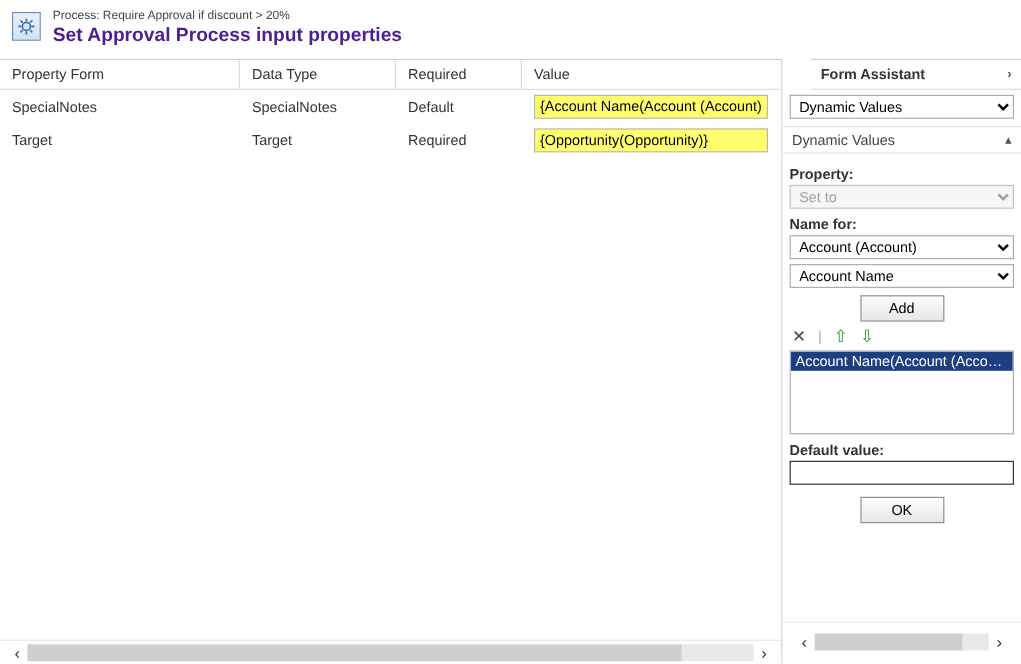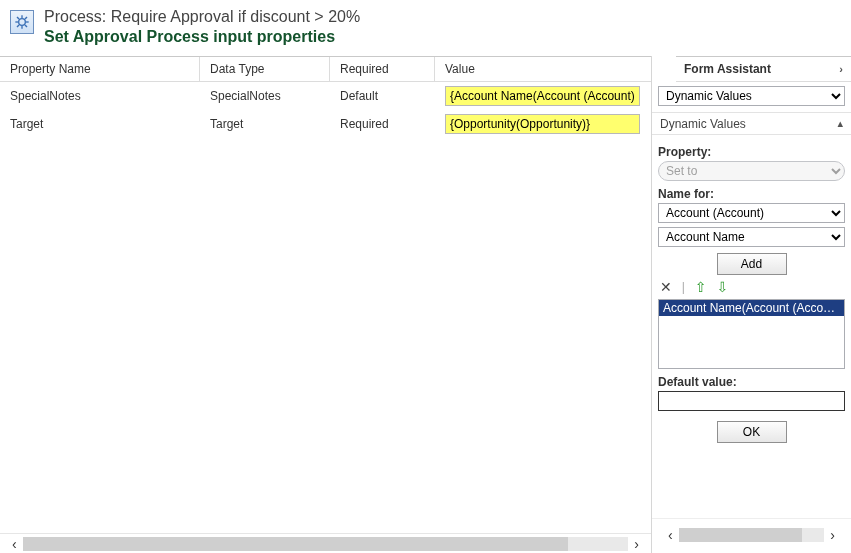--- a/index.html
+++ b/index.html
@@ -22,22 +22,22 @@
   }
   .header-left { display: flex; gap: 10px; align-items: flex-start; }
   .header-icon {
     width: 24px; height: 24px;
     border: 1px solid #6b8fbf;
     background: linear-gradient(#eaf2fb,#cfe1f6);
     display: flex; align-items: center; justify-content: center;
     margin-top:2px;
   }
   .header-icon svg { width:16px; height:16px; }
-  .process-line { font-size: 16px; color: #444; }
-  .title-line { font-size: 16px; font-weight: 700; color: #14532d; margin-top: 2px; }
+  .process-line { font-size: 10px; color: #444; }
+  .title-line { font-size: 16px; font-weight: 700; color: #4c1d95; margin-top: 2px; }
   .working-on { font-size: 12px; font-weight: 700; text-align: right; margin-top: 6px; }
   .main-row { display: flex; flex: 1 1 auto; overflow: hidden; }
   .main-panel { flex: 1 1 auto; display: flex; flex-direction: column; position: relative; }
   .prop-table-head {
     display: flex;
     border-top: 1px solid #c9c9c9;
     border-bottom: 1px solid #dcdcdc;
     font-size: 12px;
     color: #333;
     height: 26px;
@@ -158,21 +158,21 @@
     font-size: 12px;
   }
   .side-bottom {
     margin-top:auto;
     padding: 6px 6px 8px 6px;
     border-top:1px solid #eee;
   }
   .ok-row { text-align:center; margin: 10px 0 8px 0; }
   .side-scroll { height:20px; display:flex; align-items:center; padding:0 10px; gap:6px; }
   .side-scroll .scroll-track{height:14px;}
-  .disabled-select { background:#f3f3f3; color:#777;border-radius:10px; }
+  .disabled-select { background:#f3f3f3; color:#777; }
 </style>
 </head>
 <body>
 
 <div class="layout">
   <div class="header">
     <div class="header-left">
       <div class="header-icon">
         <svg viewBox="0 0 24 24">
             <circle cx="12" cy="12" r="5" fill="none" stroke="#3a6fb5" stroke-width="2"></circle>
@@ -191,21 +191,21 @@
       <div>
         <div class="process-line">Process: Require Approval if discount &gt; 20%</div>
         <div class="title-line">Set Approval Process input properties</div>
       </div>
     </div>
   </div>
 
   <div class="main-row">
     <div class="main-panel">
       <div class="prop-table-head">
-        <div class="col col-name">Property Name</div>
+        <div class="col col-name">Property Form</div>
         <div class="col col-dtype">Data Type</div>
         <div class="col col-req">Required</div>
         <div class="col col-val">Value</div>
       </div>
       <div class="prop-body">
         <div class="prop-row">
           <div class="col col-name">SpecialNotes</div>
           <div class="col col-dtype">SpecialNotes</div>
           <div class="col col-req">Default</div>
           <div class="col col-val">

